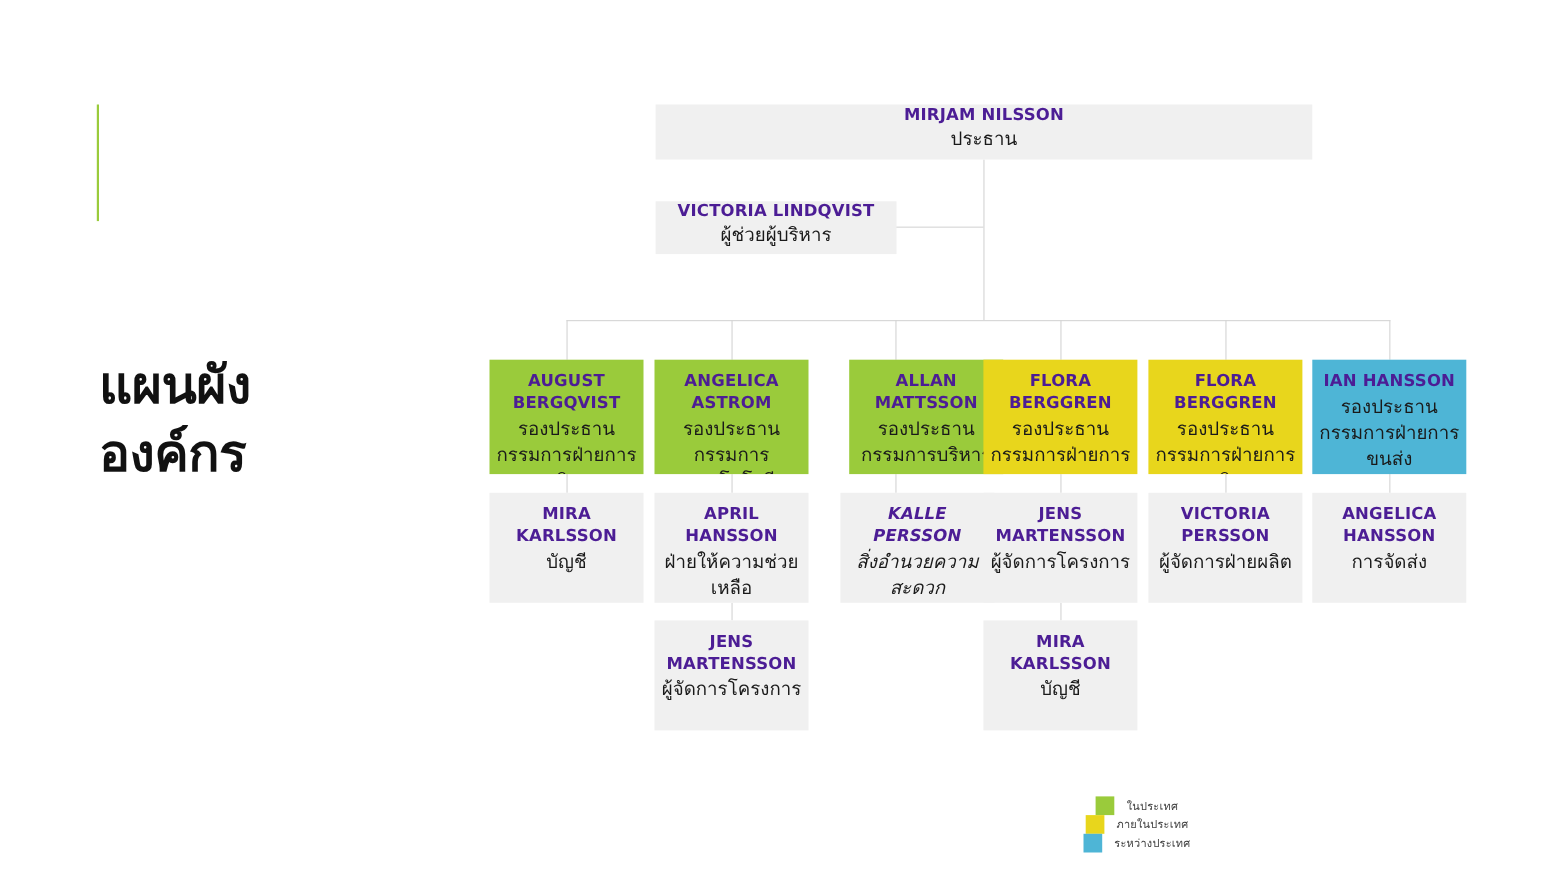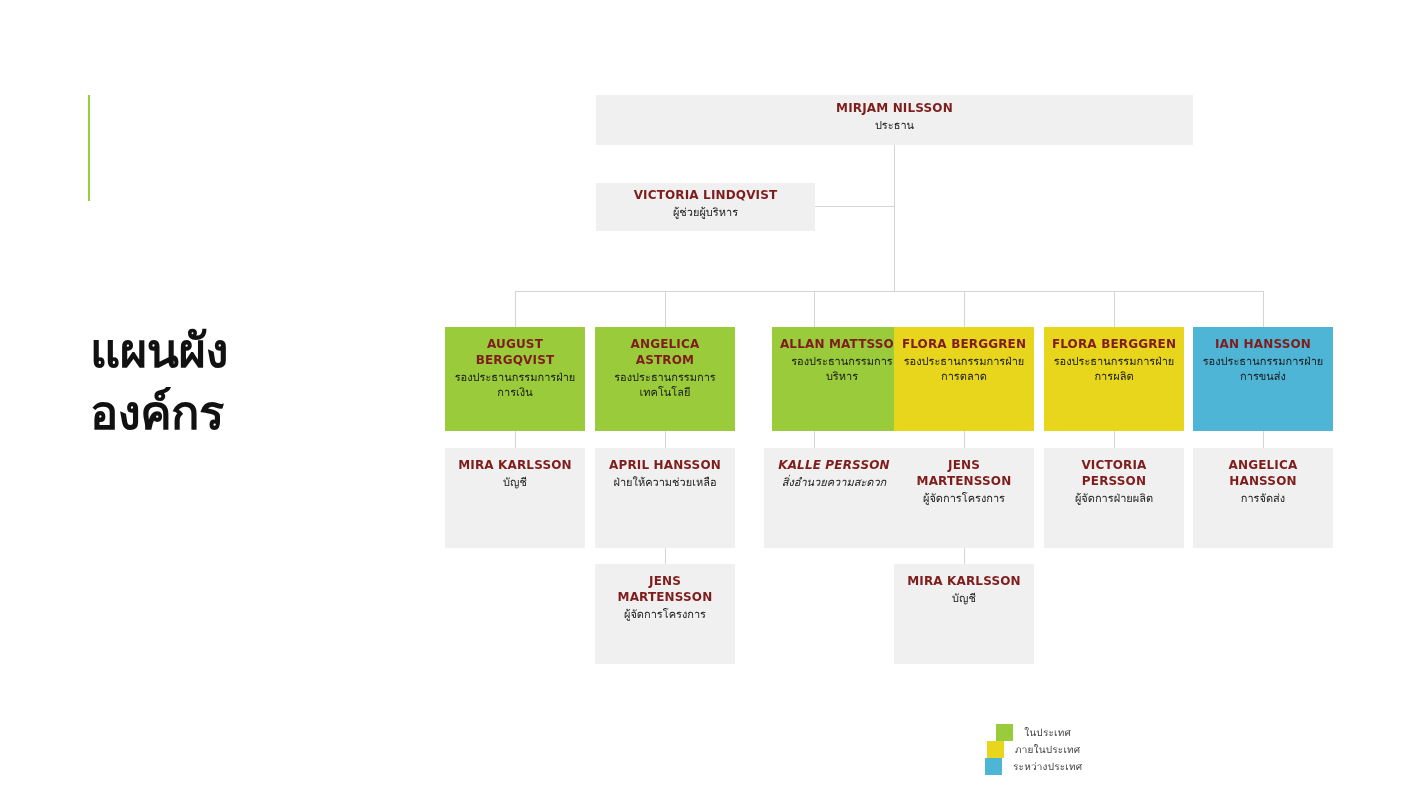--- a/index.html
+++ b/index.html
@@ -56,29 +56,29 @@
     position: absolute;
     display: flex;
     flex-direction: column;
     align-items: center;
     text-align: center;
     padding: 10px 6px 6px 6px;
     overflow: hidden;
   }
 
   .node .nm {
-    font-size: 12px;
+    font-size: 15px;
     font-weight: 700;
-    color: #7f1d1d;
+    color: #4c1d95;
     line-height: 1.32;
     letter-spacing: 0.15px;
   }
 
   .node .rl {
-    font-size: 11px;
+    font-size: 17px;
     font-weight: 400;
     color: #1a1a1a;
     line-height: 1.42;
     margin-top: 1px;
   }
 
   .node.grey  { background: #f0f0f0; }
   .node.green { background: #9ACB3B; }
   .node.yellow{ background: #E8D61C; }
   .node.blue  { background: #4EB5D6; }

